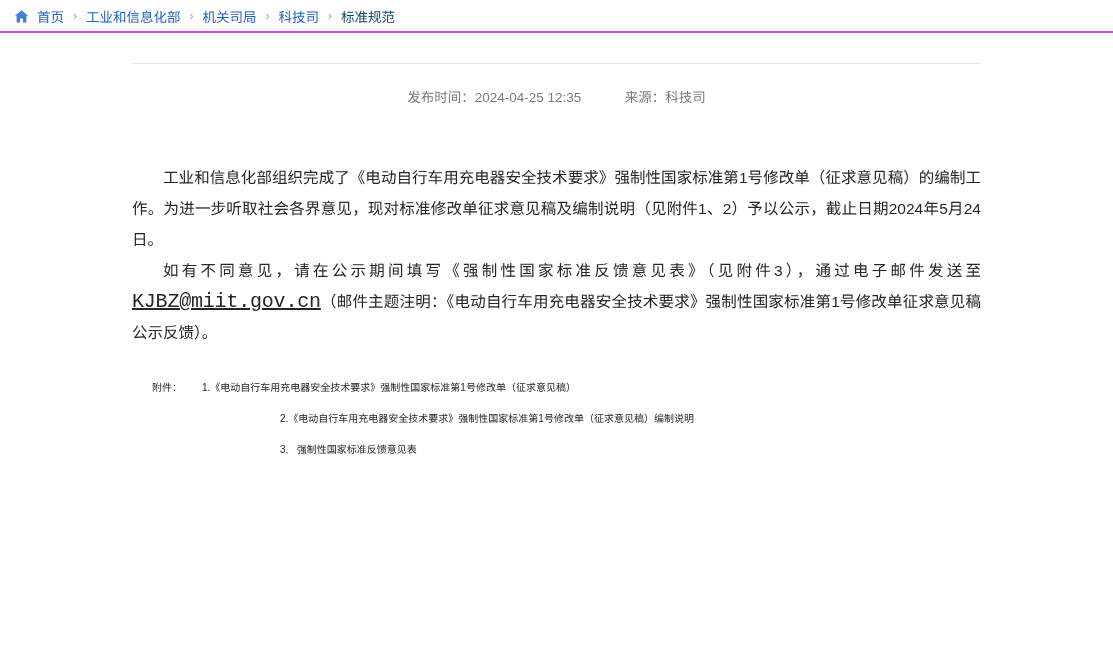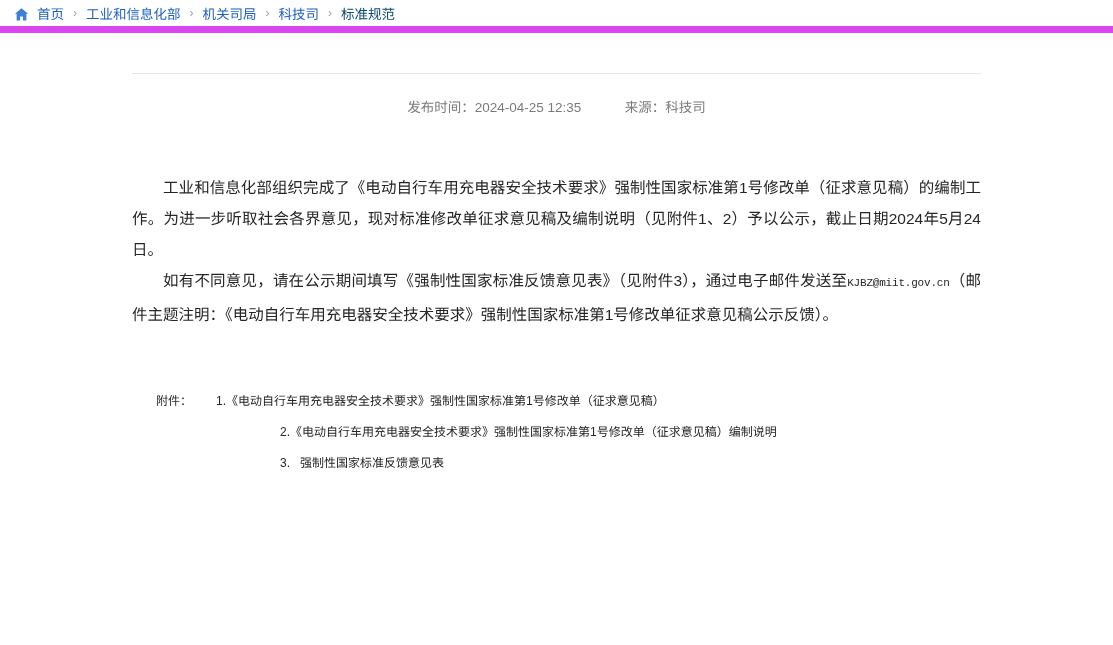--- a/index.html
+++ b/index.html
@@ -15,21 +15,21 @@
     overflow: hidden;
   }
 
   
   .breadcrumb-bar {
     height: 33px;
     display: flex;
     align-items: center;
     padding-left: 14px;
     font-size: 13.5px;
-    border-bottom: 7px solid #d946ef;
+    border-bottom: 2px solid #d946ef;
     box-sizing: border-box;
   }
   .home-icon {
     width: 15px;
     height: 15px;
     margin-right: 8px;
     display: inline-block;
     position: relative;
     top: 1px;
   }
@@ -59,21 +59,21 @@
     padding-top: 46px;
     font-size: 23px;
     line-height: 38px;
     font-weight: bold;
     color: #1a1a1a;
     text-align: center;
     letter-spacing: 0.2px;
   }
 
   .meta-row {
-    margin-top: 40px;
+    margin-top: 30px;
     padding-top: 22px;
     border-top: 1px solid #e6e6e6;
     text-align: center;
     font-size: 13.5px;
     color: #7b7b7b;
   }
   .meta-item { display: inline-block; }
   .meta-gap { display: inline-block; width: 36px; }
 
   .content {
@@ -82,27 +82,28 @@
     line-height: 31px;
     color: #262626;
   }
   .content p {
     margin: 0;
     text-indent: 2em;
     text-align: justify;
   }
   .mono-mail {
     font-family: "Liberation Mono", monospace;
-    font-size: 11px;
+    font-size: 20px;
     letter-spacing: -0.2px;
+    text-decoration: underline;
   }
 
   .attach-block {
-    margin-top: 56px;
-    font-size: 12px;
+    margin-top: 24px;
+    font-size: 10px;
     line-height: 31px;
     color: #262626;
   }
   .attach-line { margin: 0; }
   .attach-line.l1 { padding-left: 0; text-indent: 2em; }
   .attach-line.l2 { padding-left: 148px; }
   .attach-line.l3 { padding-left: 148px; }
   .attach-num { display: inline-block; }
 </style>
 </head>

